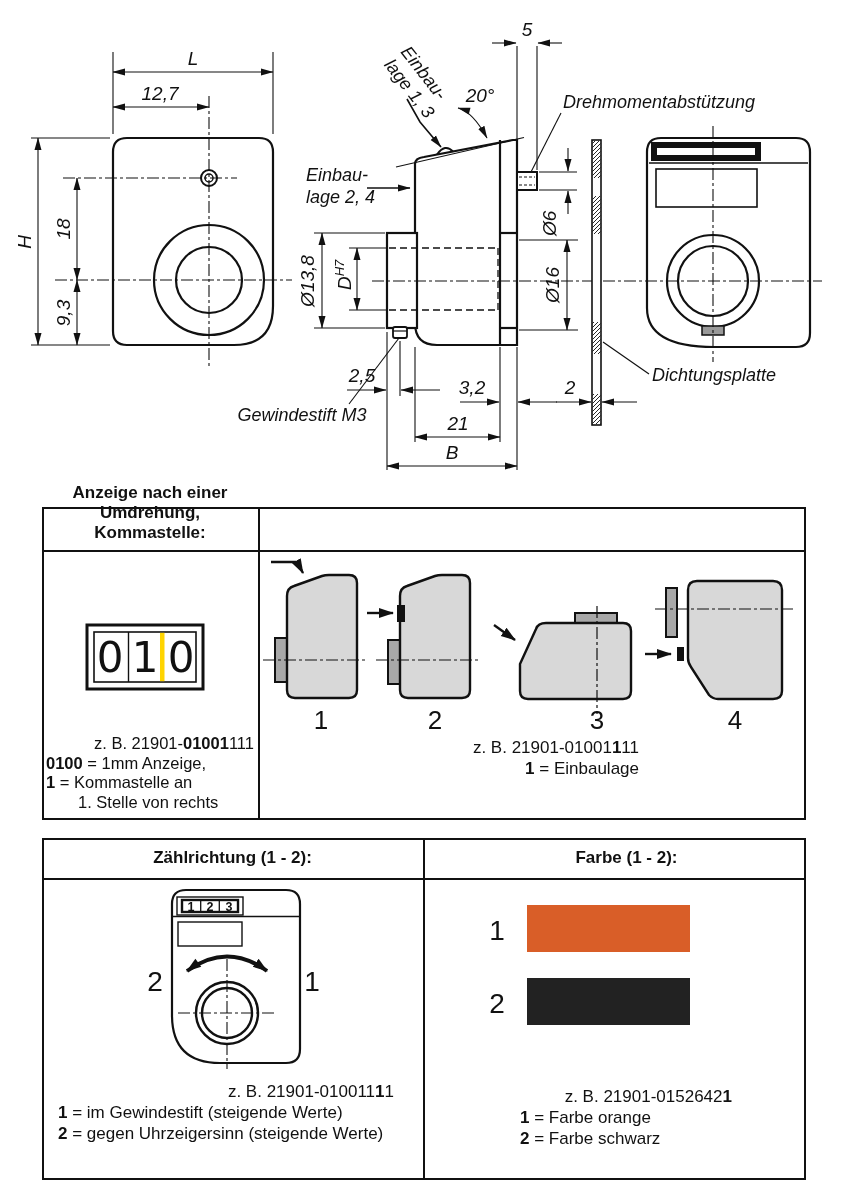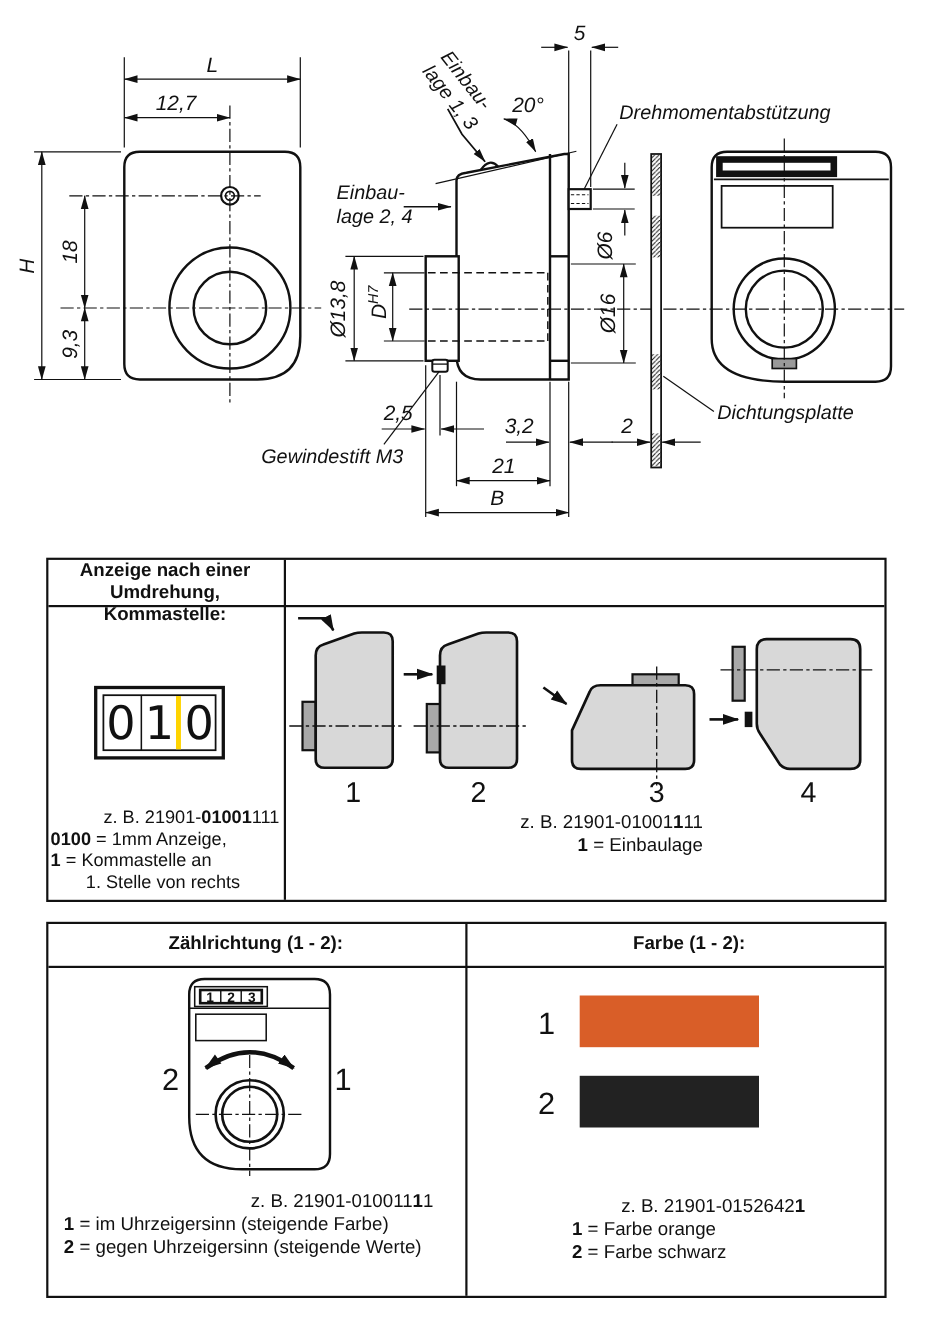--- a/index.html
+++ b/index.html
@@ -214,21 +214,21 @@
     <rect x="702" y="326" width="22" height="9" stroke-width="1.5" fill="#999"></rect>
     <line x1="713" y1="126" x2="713" y2="362" stroke-width="1.1" stroke-dasharray="12 3 3 3"></line>
   </g>
 </svg>
 
 <div class="tblbox" style="left:42px;top:507px;width:764px;height:313px">
   <div class="hline" style="left:0;top:41px;width:100%;height:2px"></div>
   <div class="vline" style="left:214px;top:0;width:2px;height:100%"></div>
 </div>
 
-<div class="hdr" style="left:44px;top:509px;width:212px">
+<div class="hdr" style="left:44px;top:483px;width:212px">
   <span style="display:block">Anzeige nach einer</span>
   <span style="display:block">Umdrehung, Kommastelle:</span>
 </div>
 
 <svg width="120" height="68" viewBox="0 0 120 68" style="left:85px;top:623px">
   <rect x="2" y="2" width="116" height="64" fill="#fff" stroke="#111" stroke-width="3"></rect>
   <rect x="9" y="9" width="102" height="50" fill="#fff" stroke="#111" stroke-width="1.6"></rect>
   <line x1="43.5" y1="9" x2="43.5" y2="59" stroke="#111" stroke-width="1.4"></line>
   <rect x="75" y="9.8" width="4.5" height="48.4" fill="#FFD400"></rect>
   <text class="cntdigit" x="25" y="49" text-anchor="middle">0</text>
@@ -308,21 +308,21 @@
   <circle cx="87" cy="128" r="31" fill="none" stroke="#111" stroke-width="2.4"></circle>
   <circle cx="87" cy="128" r="25" fill="none" stroke="#111" stroke-width="2.4"></circle>
   <line x1="87" y1="74" x2="87" y2="184" stroke="#111" stroke-width="1.1" stroke-dasharray="12 3 3 3"></line>
   <line x1="38" y1="128" x2="136" y2="128" stroke="#111" stroke-width="1.1" stroke-dasharray="12 3 3 3"></line>
   <text class="dialnum" x="15" y="106" text-anchor="middle">2</text>
   <text class="dialnum" x="172" y="106" text-anchor="middle">1</text>
 </svg>
 
 <div class="note2" style="left:58px;top:1081px;width:336px">
   <div class="tc"><span>z. B. 21901-010011</span><b>1</b><span>1</span></div>
-  <div><b>1</b><span> = im Uhrzeigersinn (steigende Farbe)</span></div>
+  <div><b>1</b><span> = im Gewindestift (steigende Werte)</span></div>
   <div><b>2</b><span> = gegen Uhrzeigersinn (steigende Werte)</span></div>
 </div>
 
 <svg width="380" height="152" viewBox="0 0 380 152" style="left:424px;top:882px">
   <text class="dialnum" x="73" y="58" text-anchor="middle">1</text>
   <rect x="103" y="23" width="163" height="47" fill="#D95E28"></rect>
   <text class="dialnum" x="73" y="131" text-anchor="middle">2</text>
   <rect x="103" y="96" width="163" height="47" fill="#222222"></rect>
 </svg>
 

